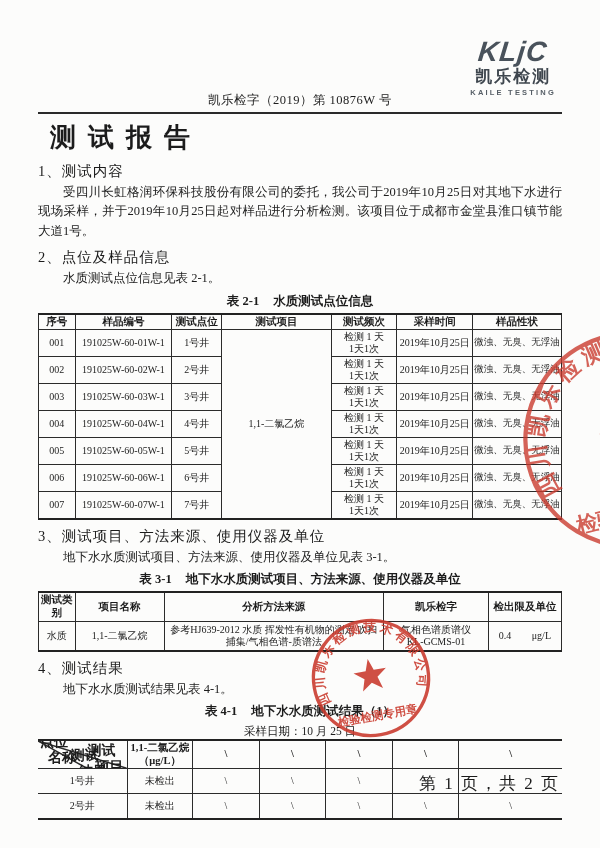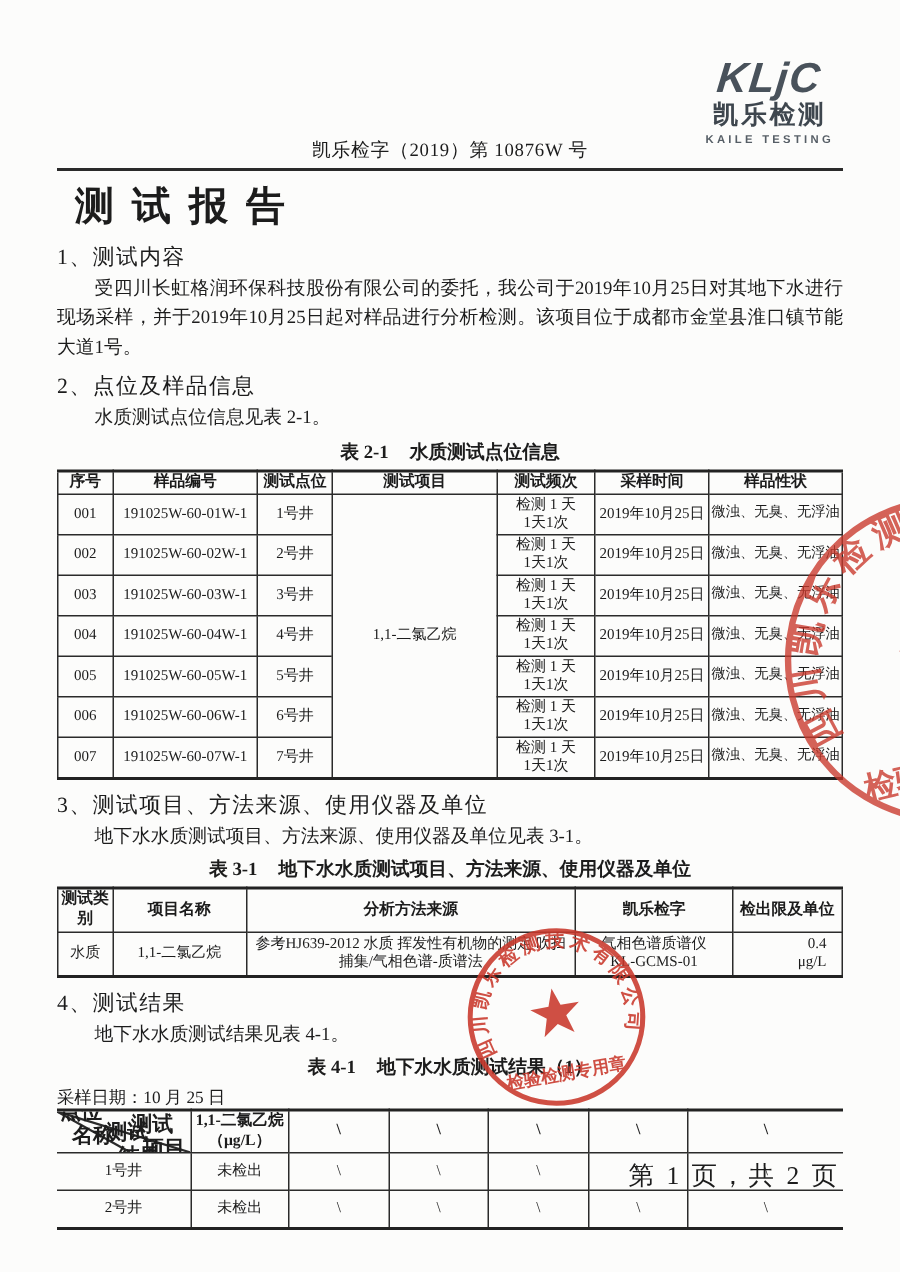--- a/index.html
+++ b/index.html
@@ -33,27 +33,27 @@
   table{border-collapse:collapse; width:100%; table-layout:fixed;}
   td,th{border:1px solid #2b2b2b; text-align:center; vertical-align:middle;
         padding:1px 1px; font-size:10px; line-height:1.2; font-weight:normal; overflow:hidden;}
   th{font-weight:bold; font-size:10.5px;}
   .t2,.t3,.t4{border-top:2px solid #222; border-bottom:2px solid #222;}
   .nowrap{white-space:nowrap;}
   .state-cell{font-size:9.5px; white-space:nowrap;}
   .two-line span{display:block;}
 
   .t3 td{padding:2px 2px;}
-  .limit-cell{display:flex; justify-content:space-between; padding:0 8px; align-items:flex-end;flex-direction:column;}
+  .limit-cell{display:flex; justify-content:space-between; padding:0 8px; align-items:center;}
 
   
   .t4 tr > *:first-child{border-left:none;}
   .t4 tr > *:last-child{border-right:none;}
   .t4 td, .t4 th{height:22px;}
-  .sampling-date{font-size:11.5px; margin:4px 0 0 0;}
+  .sampling-date{font-size:11.5px; margin:4px 0 0 0;text-align:center;}
   .diag-cell{position:relative; height:44px; padding:0;}
   .diag-cell svg{position:absolute; inset:0; width:100%; height:100%;}
   .diag-label{position:absolute; font-size:14px; line-height:1.15; text-align:left;}
   .diag-tr{top:2px; right:3px;}
   .diag-mid{top:7px; left:37%;}
   .diag-bl{bottom:2px; left:2px;}
   .diag-label .l2{display:block; padding-left:8px;}
 
   .footer{position:absolute; right:40px; top:772px; font-size:17px; letter-spacing:2px;}
 

